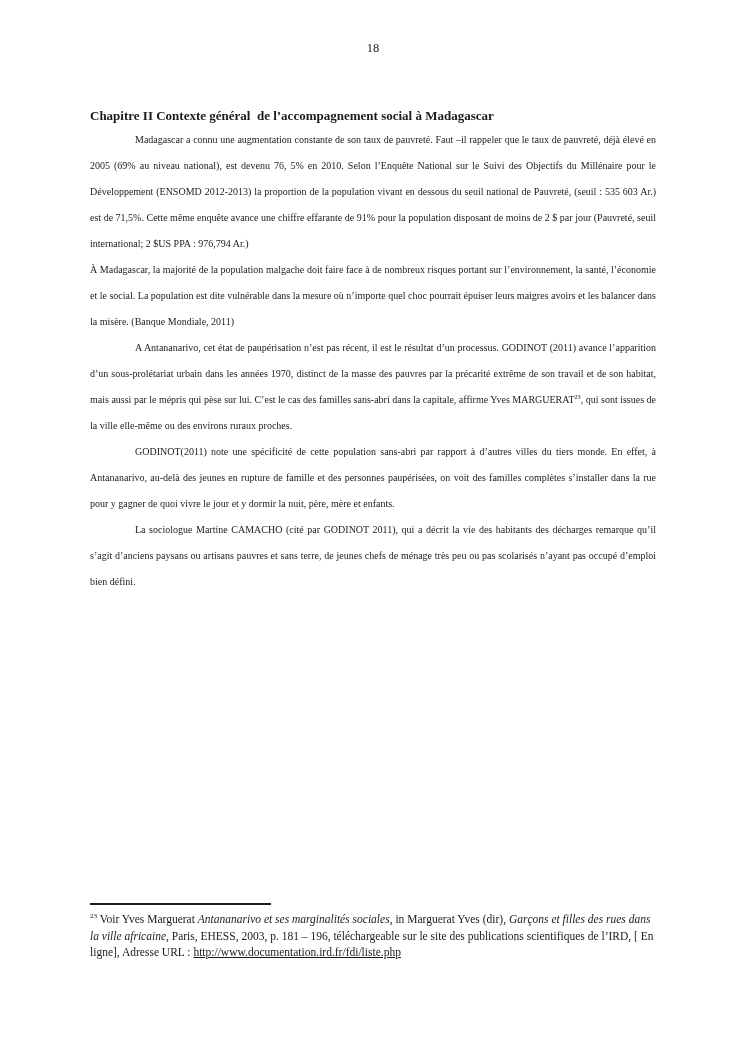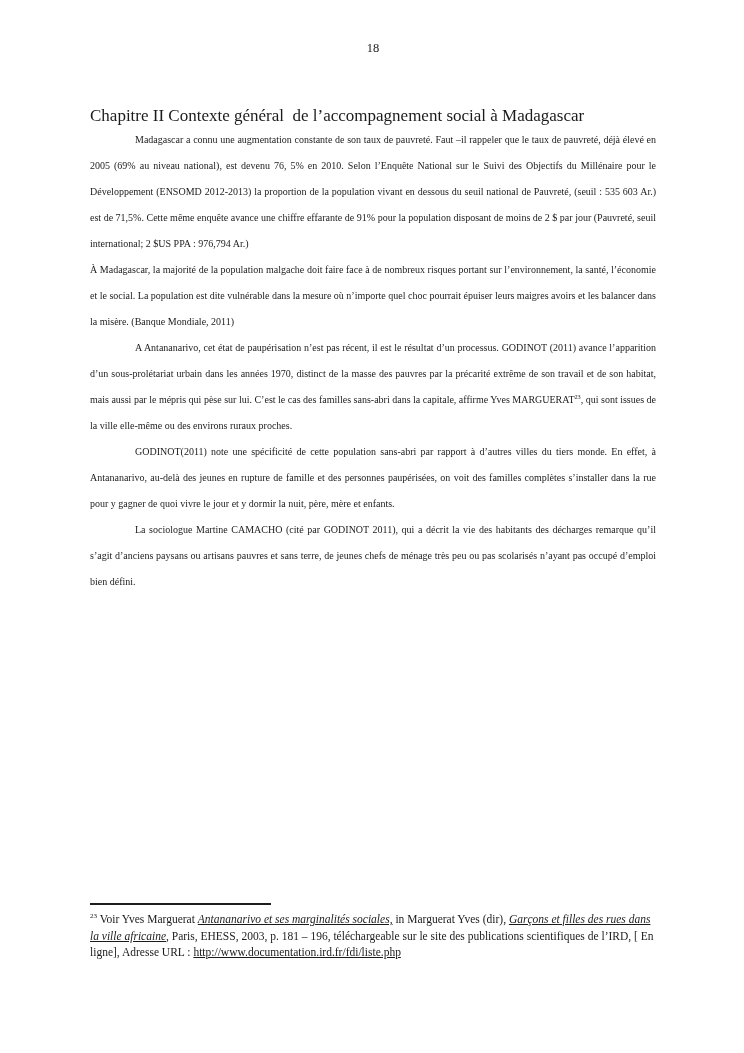--- a/index.html
+++ b/index.html
@@ -19,22 +19,22 @@
     padding: 0 88px 0 90px;
   }
   .page-number {
     padding-top: 40px;
     text-align: center;
     font-size: 12.5px;
     line-height: 16px;
   }
   .chapter-title {
     margin: 49px 0 0 0;
-    font-size: 17px;
-    font-weight: normal;
+    font-size: 13px;
+    font-weight: bold;
     line-height: 22px;
     white-space: pre-wrap;
   }
   .section-title {
     margin: 29px 0 0 39px;
     font-size: 14px;
     font-weight: bold;
     line-height: 20px;
   }
   p.body-par {
@@ -66,21 +66,21 @@
     height: 0;
     border-top: 2px solid #1d1d1d;
     margin-bottom: 6px;
   }
   .footnote-text {
     margin: 0;
     font-size: 11.5px;
     line-height: 16.5px;
     text-align: left;
   }
-  .footnote-text .it { font-style: italic; text-decoration: underline; }
+  .footnote-text .it { font-style: italic; }
   .footnote-url {
     color: #1b1b1b;
     text-decoration: underline;
     cursor: pointer;
   }
 </style>
 </head>
 <body>
 
 <div class="page">

